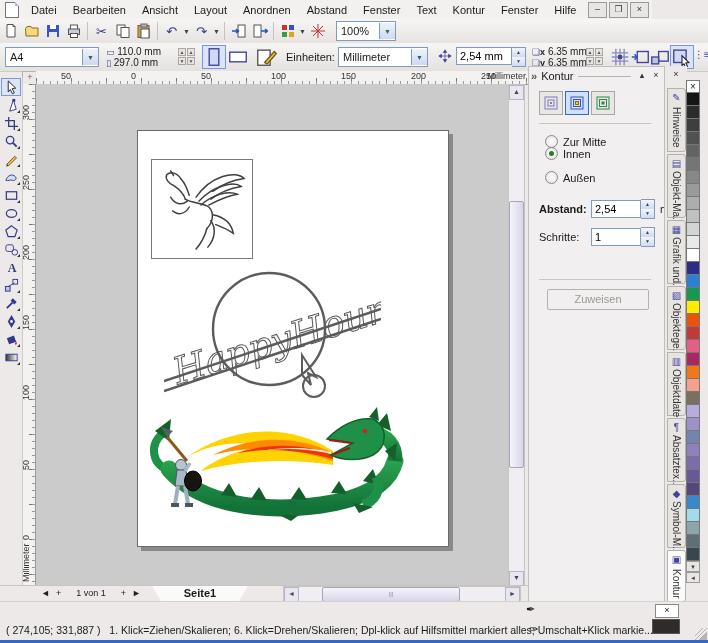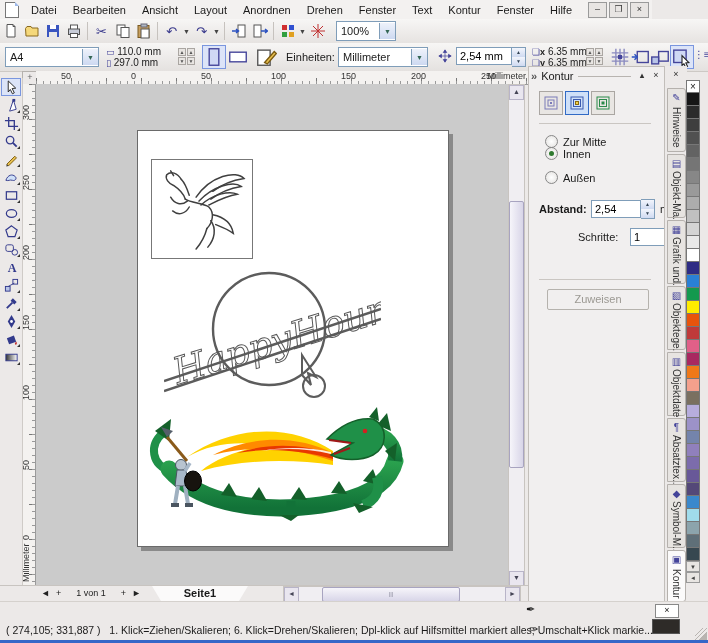--- a/index.html
+++ b/index.html
@@ -112,21 +112,21 @@
 <div class="window">
 
   <div class="abs menubar">
     <div class="doc-icon"></div>
     <div style="display:flex;">
         <span class="menu-item">Datei</span>
         <span class="menu-item">Bearbeiten</span>
         <span class="menu-item">Ansicht</span>
         <span class="menu-item">Layout</span>
         <span class="menu-item">Anordnen</span>
-        <span class="menu-item">Drehen</span>
+        <span class="menu-item">Abstand</span>
         <span class="menu-item">Fenster</span>
         <span class="menu-item">Text</span>
         <span class="menu-item">Kontur</span>
         <span class="menu-item">Fenster</span>
         <span class="menu-item">Hilfe</span>
       </div>
     <div class="winbtns">
       <div class="winbtn">–</div>
       <div class="winbtn">❐</div>
       <div class="winbtn">×</div>
@@ -560,21 +560,21 @@
     <div class="field" style="left:10px;top:132px;">
       <span style="width:52px;font-weight:bold;">Abstand:</span>
       <input value="2,54" style="">
       <div class="spin">
           <div>▲</div>
           <div>▼</div>
         </div>
       <span style="margin-left:5px;">mm</span>
     </div>
     <div class="field" style="left:10px;top:160px;">
-      <span style="width:52px;margin-left:39px;">Schritte:</span>
+      <span style="width:52px;">Schritte:</span>
       <input value="1" style="">
       <div class="spin">
           <div>▲</div>
           <div>▼</div>
         </div>
     </div>
     <div class="dsep" style="top:212px;"></div>
     <div class="disbtn" style="top:222px;">Zuweisen</div>
   </div>
 

